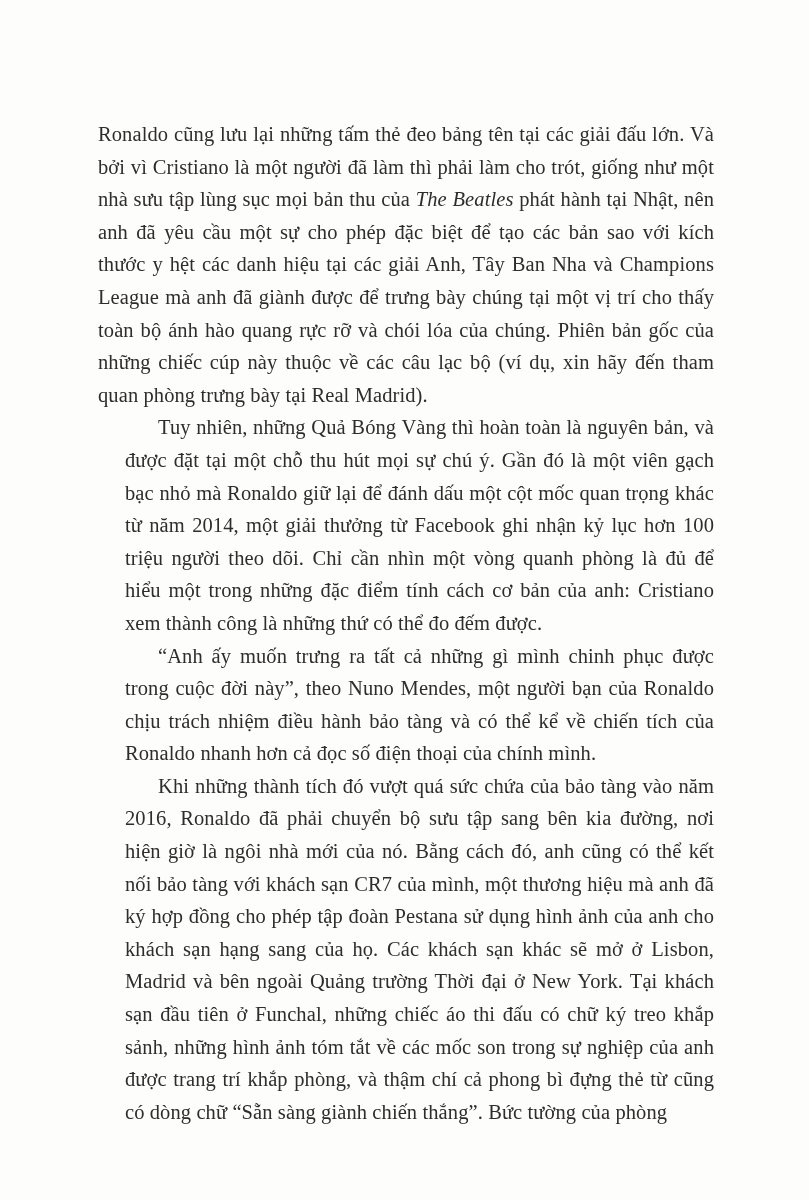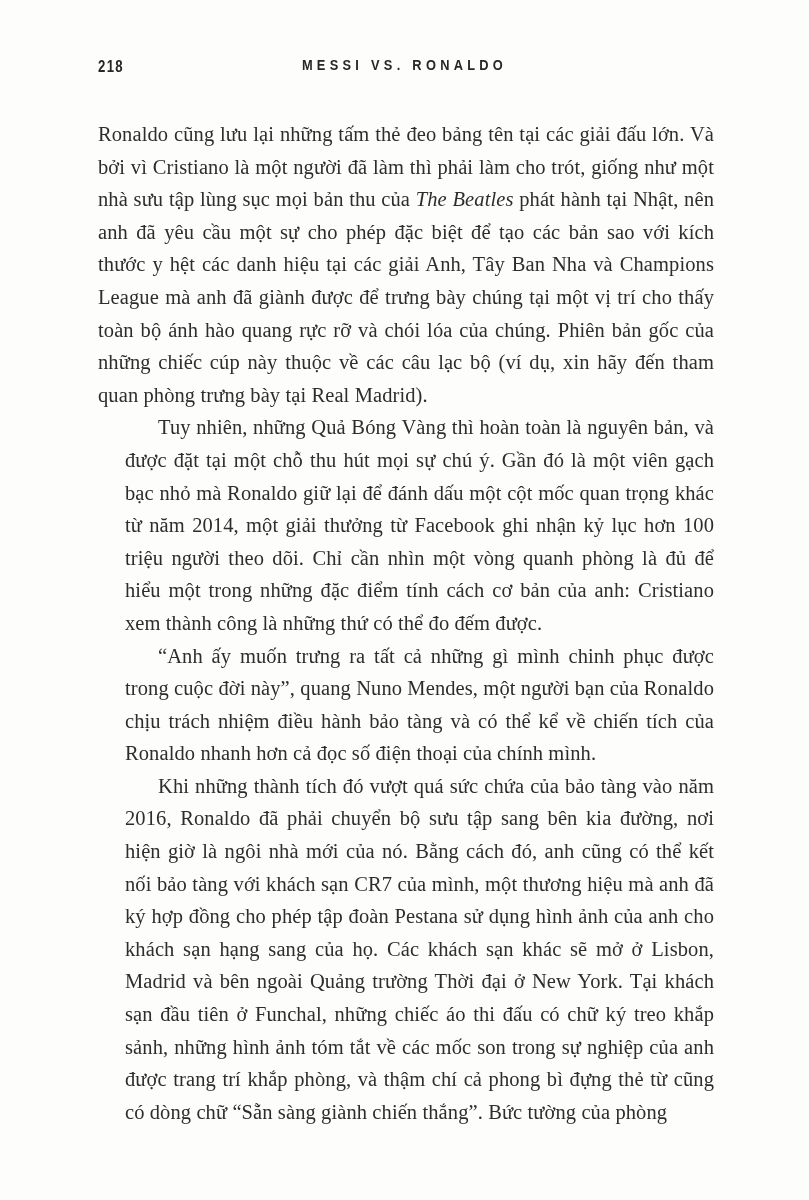--- a/index.html
+++ b/index.html
@@ -68,24 +68,20 @@
     text-indent: 33px;
     margin-left: 27px;
   }
   .text-block em {
   }
 </style>
 </head>
 <body>
 
 <div class="page" style="background: rgb(253, 253, 252); color: rgb(46, 45, 44);">
-  <header class="page-header">
-    <span class="page-number" style="color: rgb(39, 38, 40);">218</span>
-    <span class="running-head" style="color: rgb(39, 38, 40);">MESSI VS. RONALDO</span>
-  </header>
 
   <main class="text-block" id="paragraphs">
       <p><span>Ronaldo cũng lưu lại những tấm thẻ đeo bảng tên tại các giải đấu lớn. Và bởi vì Cristiano là một người đã làm thì phải làm cho trót, giống như một nhà sưu tập lùng sục mọi bản thu của </span><em>The Beatles</em><span> phát hành tại Nhật, nên anh đã yêu cầu một sự cho phép đặc biệt để tạo các bản sao với kích thước y hệt các danh hiệu tại các giải Anh, Tây Ban Nha và Champions League mà anh đã giành được để trưng bày chúng tại một vị trí cho thấy toàn bộ ánh hào quang rực rỡ và chói lóa của chúng. Phiên bản gốc của những chiếc cúp này thuộc về các câu lạc bộ (ví dụ, xin hãy đến tham quan phòng trưng bày tại Real Madrid).</span></p>
       <p class="indent"><span>Tuy nhiên, những Quả Bóng Vàng thì hoàn toàn là nguyên bản, và được đặt tại một chỗ thu hút mọi sự chú ý. Gần đó là một viên gạch bạc nhỏ mà Ronaldo giữ lại để đánh dấu một cột mốc quan trọng khác từ năm 2014, một giải thưởng từ Facebook ghi nhận kỷ lục hơn 100 triệu người theo dõi. Chỉ cần nhìn một vòng quanh phòng là đủ để hiểu một trong những đặc điểm tính cách cơ bản của anh: Cristiano xem thành công là những thứ có thể đo đếm được.</span></p>
-      <p class="indent"><span>“Anh ấy muốn trưng ra tất cả những gì mình chinh phục được trong cuộc đời này”, quang Nuno Mendes, một người bạn của Ronaldo chịu trách nhiệm điều hành bảo tàng và có thể kể về chiến tích của Ronaldo nhanh hơn cả đọc số điện thoại của chính mình.</span></p>
+      <p class="indent"><span>“Anh ấy muốn trưng ra tất cả những gì mình chinh phục được trong cuộc đời này”, theo Nuno Mendes, một người bạn của Ronaldo chịu trách nhiệm điều hành bảo tàng và có thể kể về chiến tích của Ronaldo nhanh hơn cả đọc số điện thoại của chính mình.</span></p>
       <p class="indent"><span>Khi những thành tích đó vượt quá sức chứa của bảo tàng vào năm 2016, Ronaldo đã phải chuyển bộ sưu tập sang bên kia đường, nơi hiện giờ là ngôi nhà mới của nó. Bằng cách đó, anh cũng có thể kết nối bảo tàng với khách sạn CR7 của mình, một thương hiệu mà anh đã ký hợp đồng cho phép tập đoàn Pestana sử dụng hình ảnh của anh cho khách sạn hạng sang của họ. Các khách sạn khác sẽ mở ở Lisbon, Madrid và bên ngoài Quảng trường Thời đại ở New York. Tại khách sạn đầu tiên ở Funchal, những chiếc áo thi đấu có chữ ký treo khắp sảnh, những hình ảnh tóm tắt về các mốc son trong sự nghiệp của anh được trang trí khắp phòng, và thậm chí cả phong bì đựng thẻ từ cũng có dòng chữ “Sẵn sàng giành chiến thắng”. Bức tường của phòng</span></p>
     </main>
 </div>
 
 </body></html>

